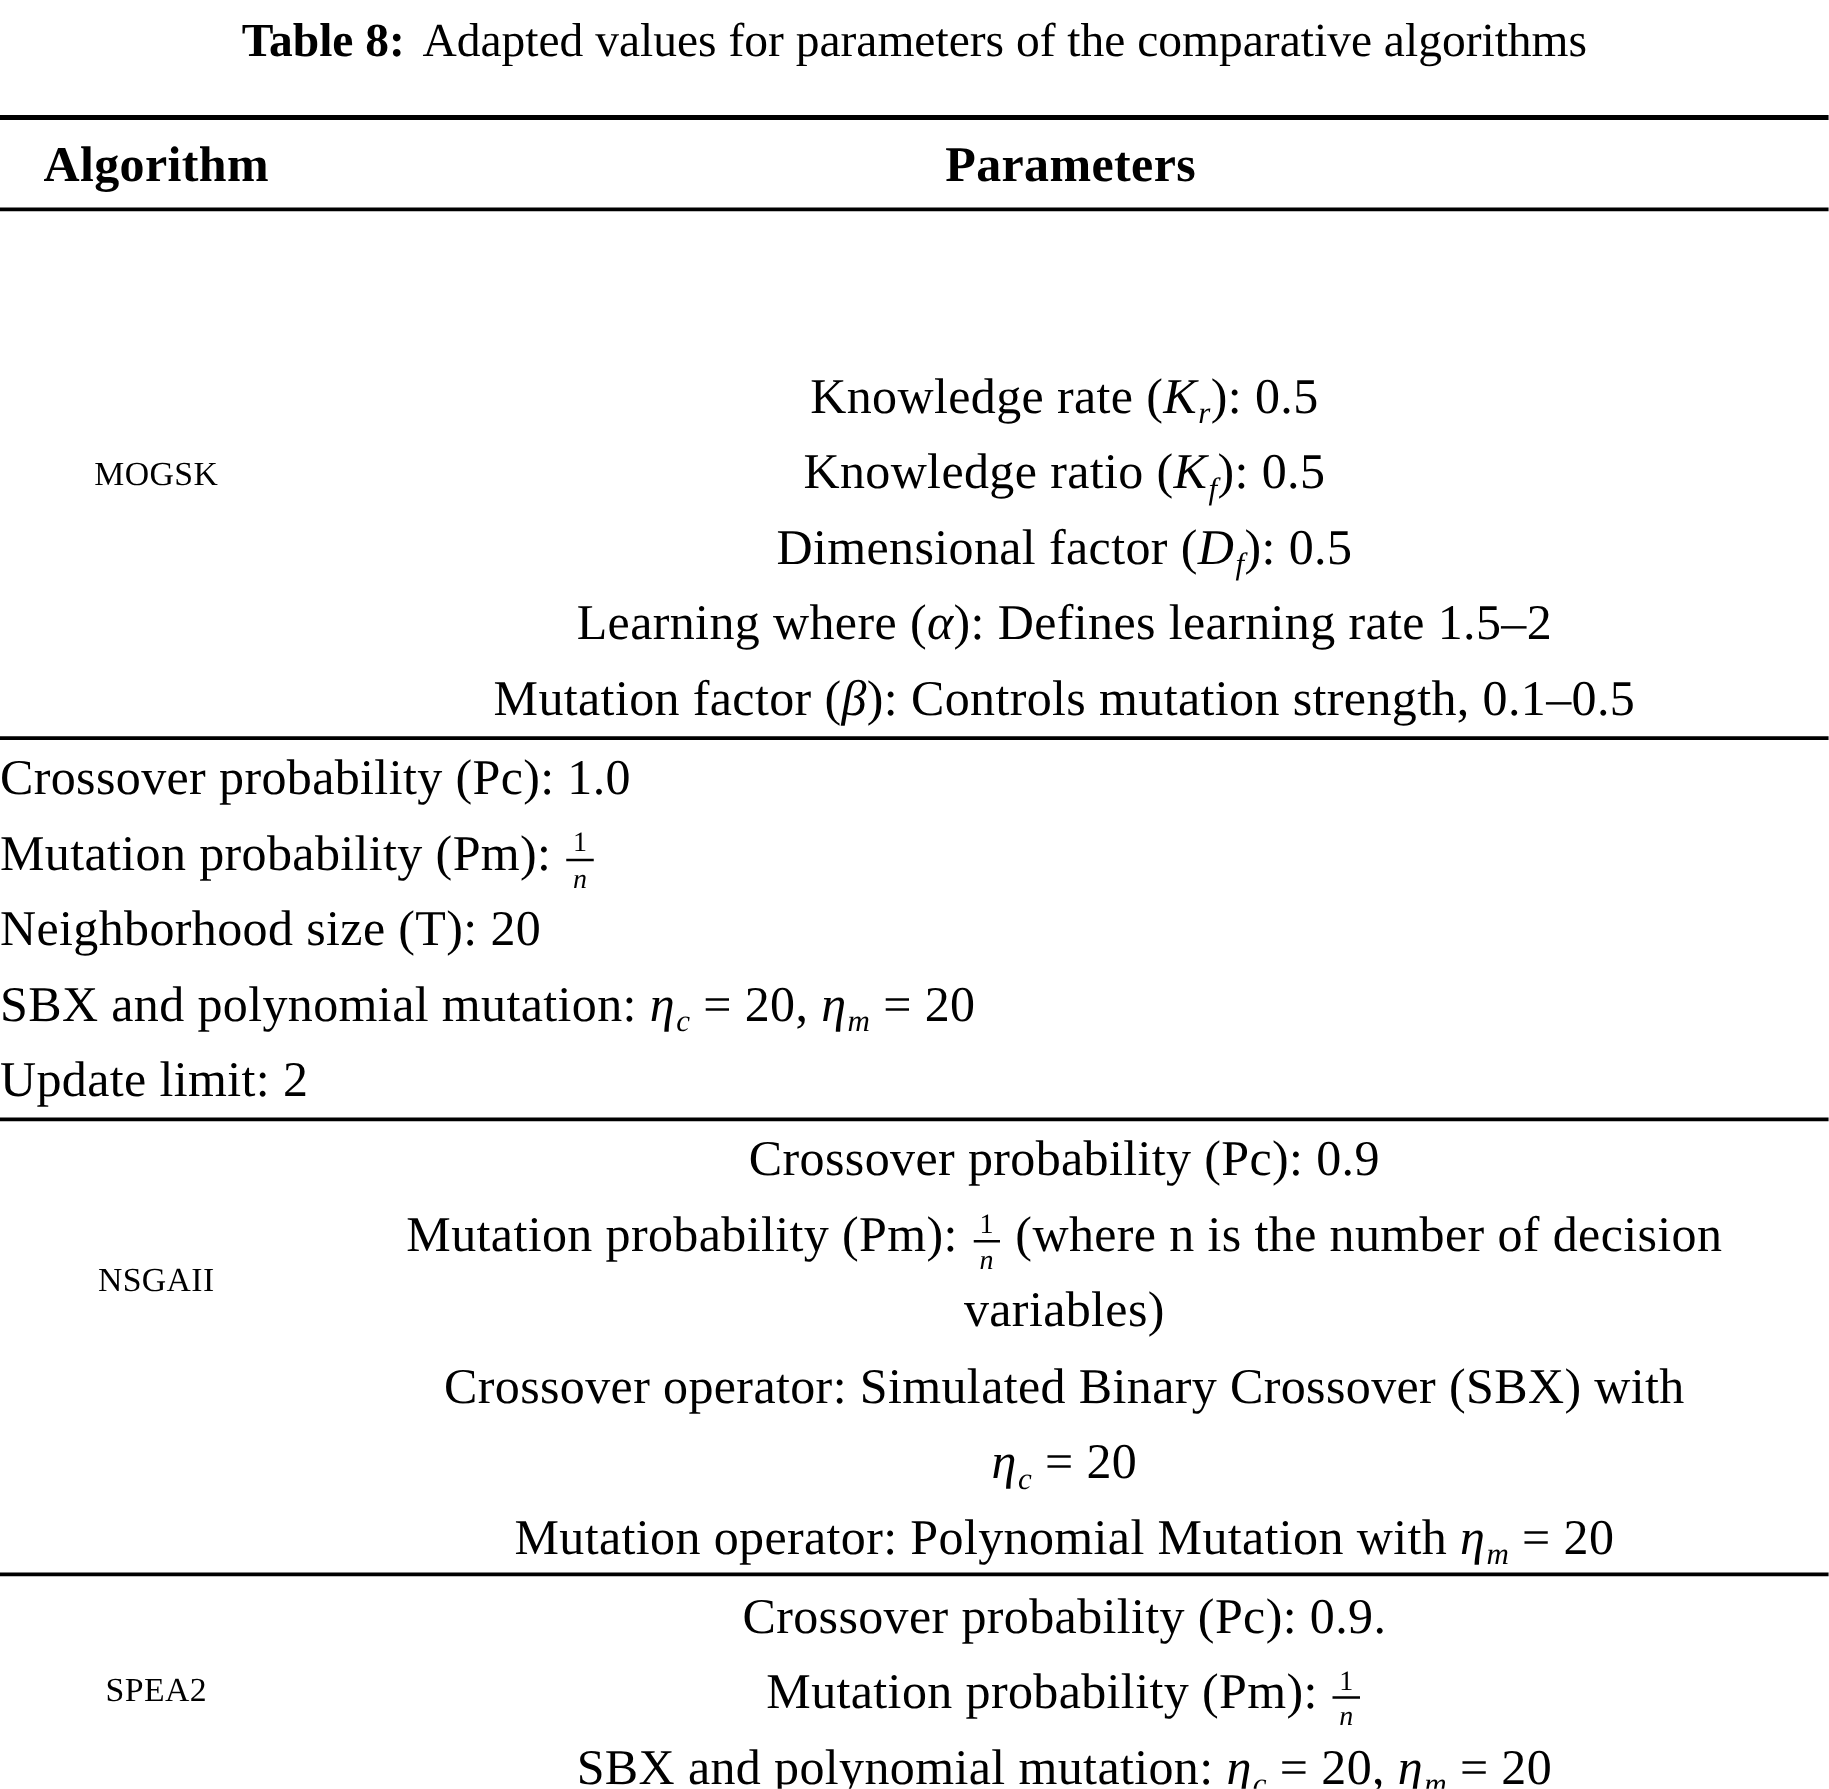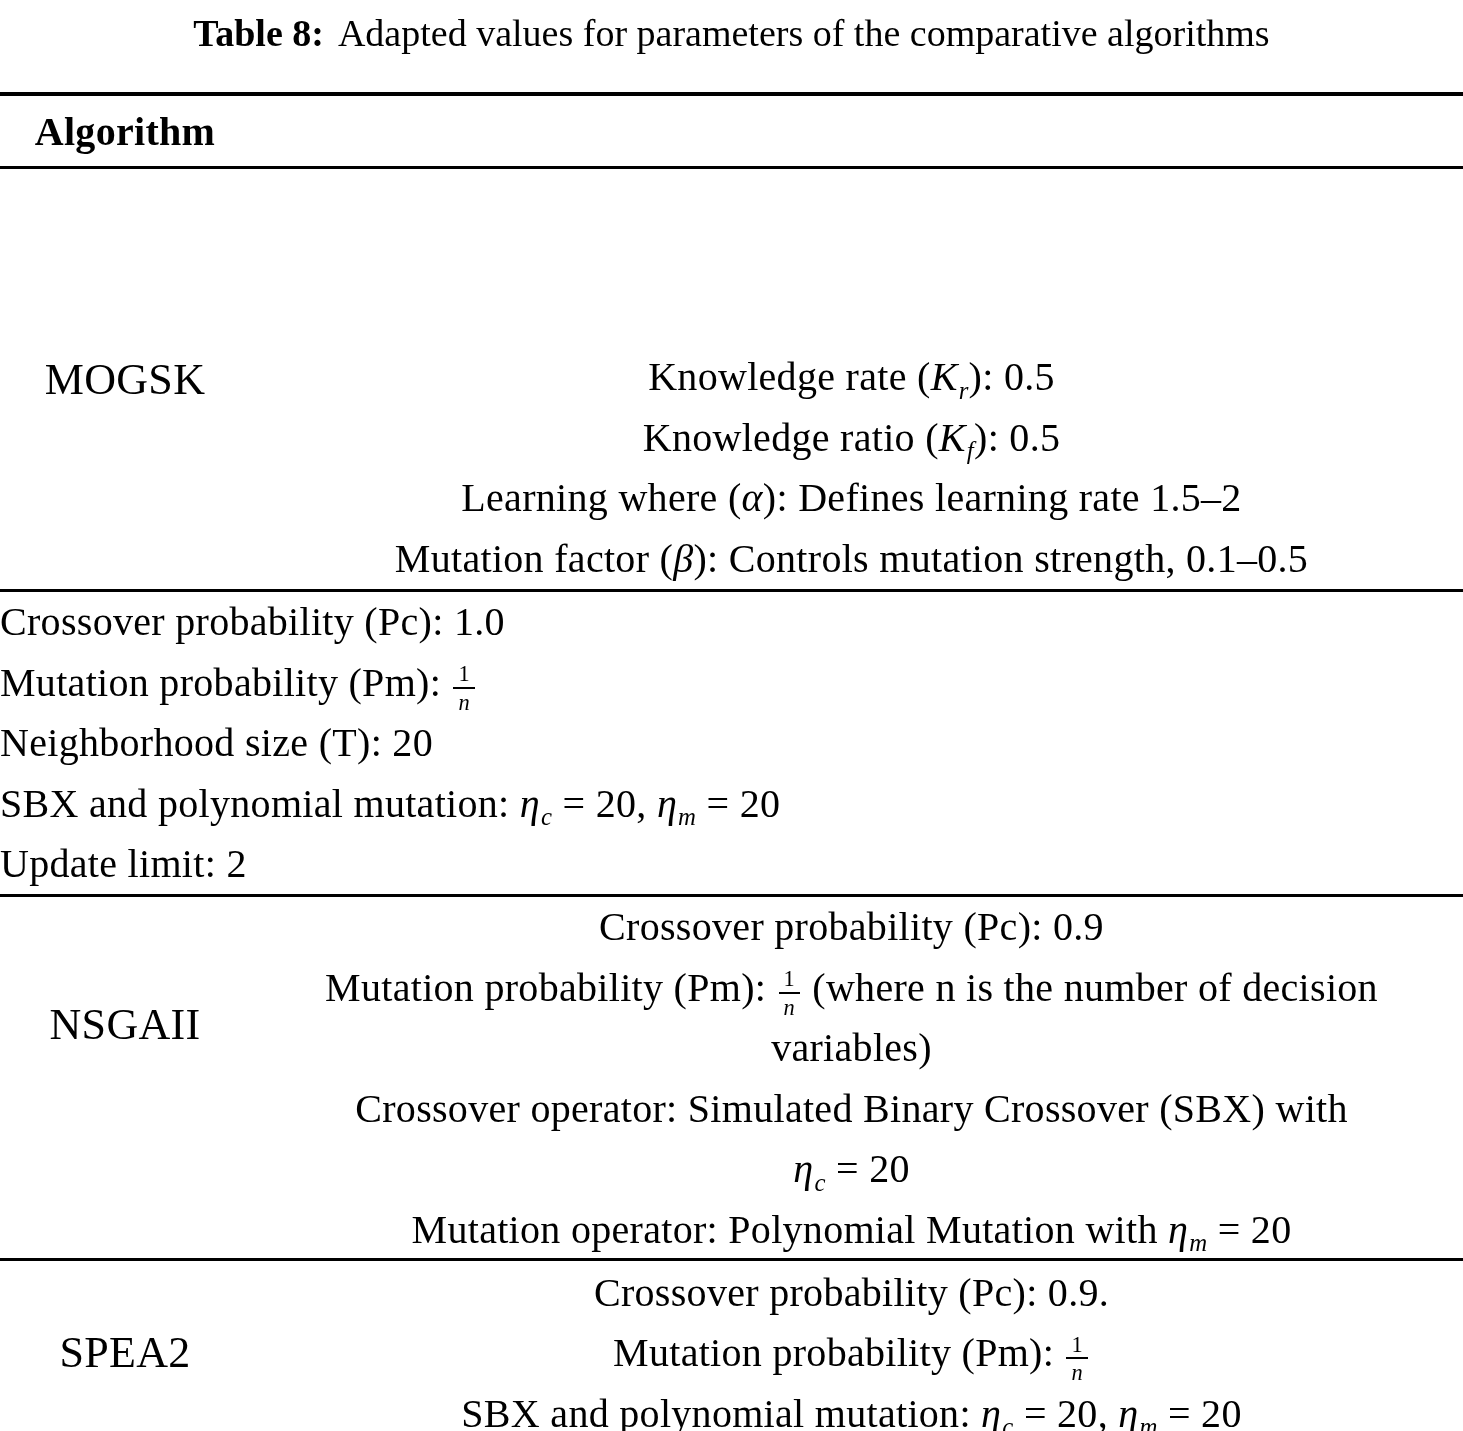--- a/index.html
+++ b/index.html
@@ -38,21 +38,21 @@
   }
   .row:last-child{border-bottom:none;}
   
   .row:nth-child(1){height:423px;}
   .row:nth-child(2){height:305px;}
   .row:nth-child(3){height:364px;}
   .row:nth-child(4){height:183px;}
 
   .algo-cell{
     display:flex;align-items:center;justify-content:center;
-    font-size:44px;letter-spacing:0.3px;
+    font-size:27px;letter-spacing:0.3px;
   }
   .row:nth-child(3) .algo-cell{transform:translateY(-54px);} 
 
   .params-cell{
     display:flex;flex-direction:column;justify-content:flex-end;
     text-align:center;font-size:40px;letter-spacing:0.3px;
     padding-right:10px;
   }
   .pline{line-height:60.5px;height:60.5px;white-space:nowrap;}
 
@@ -73,27 +73,29 @@
 <body>
 
 <div class="caption">
   <span class="cap-label">Table 8:</span>
   <span class="cap-text">Adapted values for parameters of the comparative algorithms</span>
 </div>
 
 <div class="tbl">
   <div class="thead">
     <div class="th">Algorithm</div>
+    <div class="th">Parameters</div>
   </div>
   <div id="tbody">
       <div class="row">
         <div class="algo-cell">MOGSK</div>
         <div class="params-cell">
           <div class="pline"><span>Knowledge rate (</span><span class="it">K</span><sub class="msub">r</sub><span>): 0.5</span></div>
           <div class="pline"><span>Knowledge ratio (</span><span class="it">K</span><sub class="msub">f</sub><span>): 0.5</span></div>
+          <div class="pline"><span>Dimensional factor (</span><span class="it">D</span><sub class="msub">f</sub><span>): 0.5</span></div>
           <div class="pline"><span>Learning where (</span><span class="it">α</span><span>): Defines learning rate 1.5–2</span></div>
           <div class="pline"><span>Mutation factor (</span><span class="it">β</span><span>): Controls mutation strength, 0.1–0.5</span></div>
         </div>
       </div>
       <div class="row">
         <div class="params-cell">
           <div class="pline"><span>Crossover probability (Pc): 1.0</span></div>
           <div class="pline"><span>Mutation probability (Pm): </span><span class="frac">
               <span class="num">1</span>
               <span class="den">n</span>

